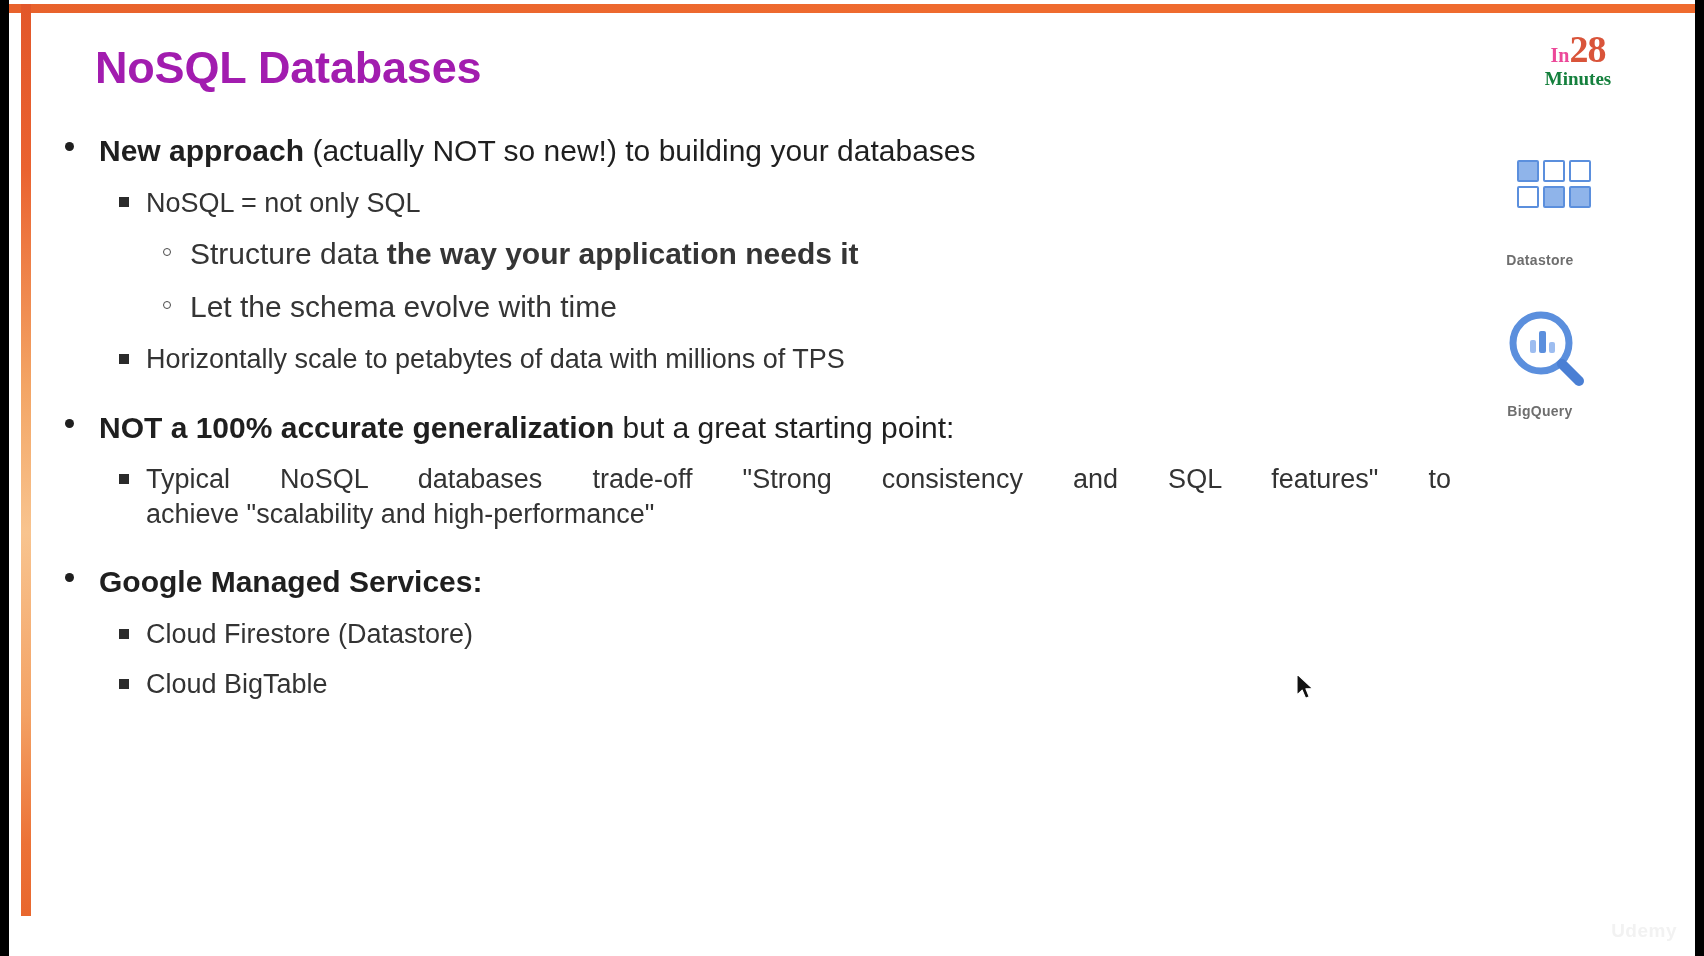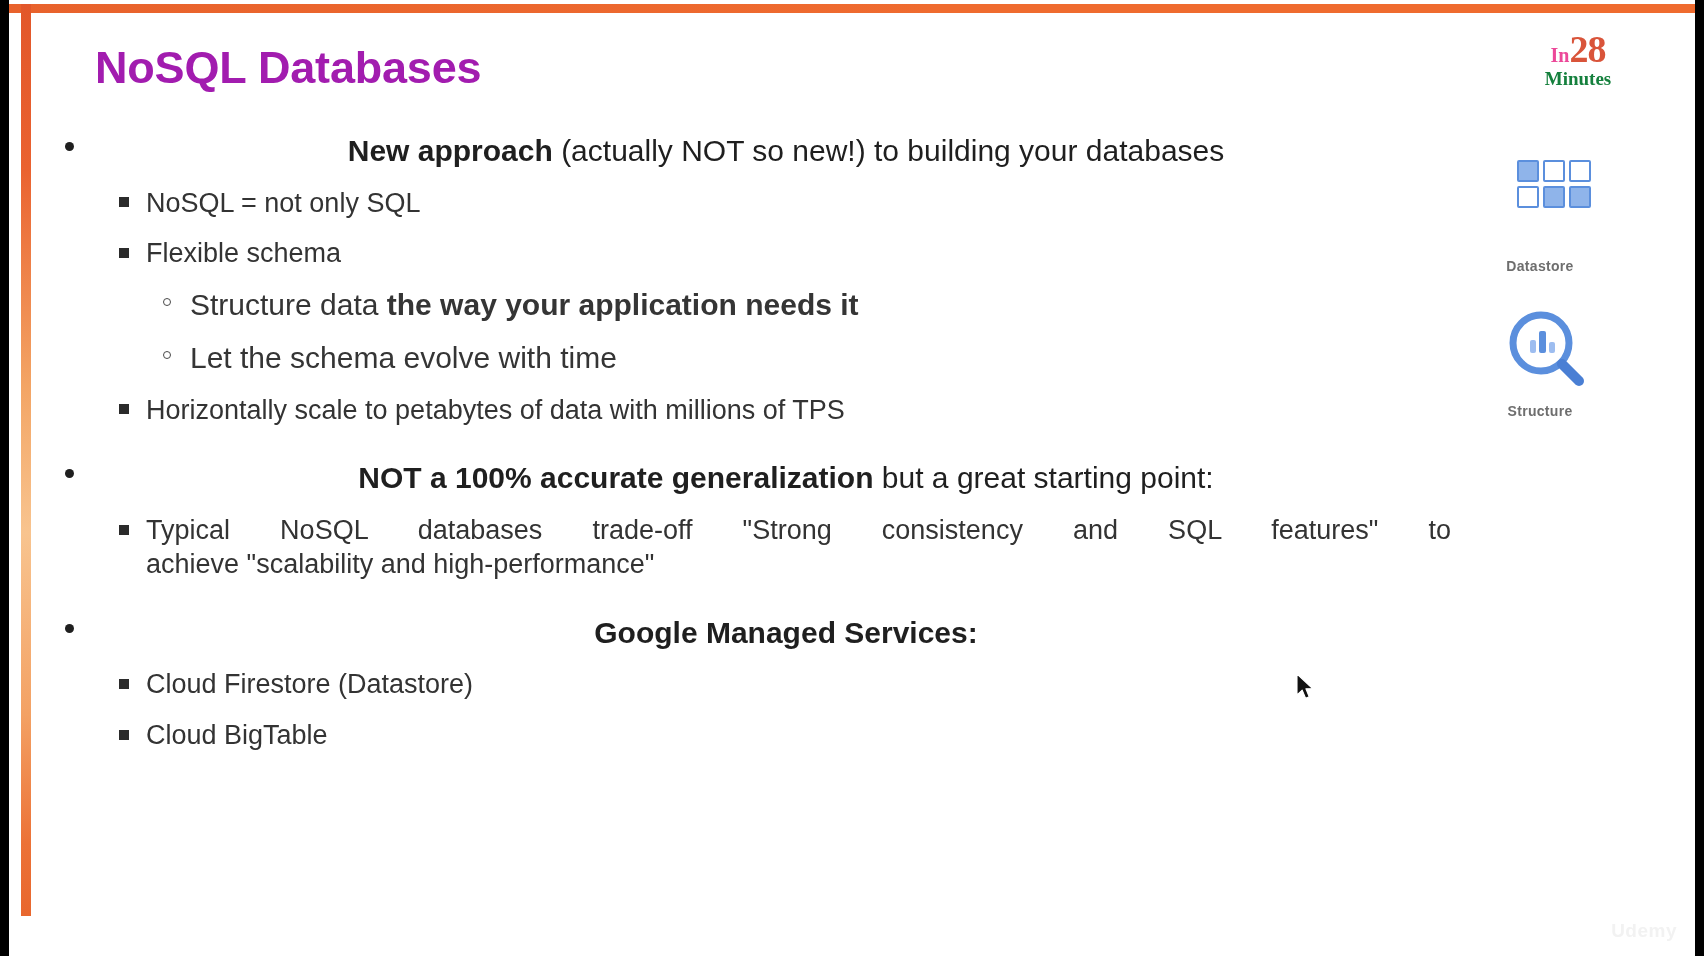--- a/index.html
+++ b/index.html
@@ -94,21 +94,20 @@
     width: 1420px;
   }
 
   .lvl1 {
     position: relative;
     padding-left: 46px;
     font-size: 30px;
     color: #1f1f1f;
     line-height: 1.25;
     margin-bottom: 2px;
-    text-align: center;
   }
   .lvl1 > .mk {
     position: absolute;
     left: 12px;
     top: 0.34em;
     width: 9px;
     height: 9px;
     border-radius: 50%;
     background: #1f1f1f;
   }
@@ -228,21 +227,21 @@
   .rail-label {
     position: absolute;
     left: 0;
     width: 230px;
     text-align: center;
     font-size: 14px;
     font-weight: bold;
     color: #6e6e6e;
     letter-spacing: 0.3px;
   }
-  .lbl-datastore { top: 258px; left: -40px; }
+  .lbl-datastore { top: 252px; left: -40px; }
   .lbl-bigquery  { top: 403px; left: -40px; }
 
   
   .bq-icon {
     position: absolute;
     left: 40px;
     top: 307px;
     width: 86px;
     height: 86px;
   }
@@ -287,23 +286,20 @@
     <div class="content">
 
       <div class="lvl1">
         <span class="mk"></span><span class="b">New approach</span><span> (actually NOT so new!) to building your databases</span>
       </div>
 
       <div class="lvl2 gap-top-sm">
         <span class="mk"></span><span>NoSQL = not only SQL</span>
       </div>
 
-      <div class="lvl2">
-        <span class="mk"></span><span>Flexible schema</span>
-      </div>
 
       <div class="lvl3">
         <span class="mk"></span><span>Structure data </span><span class="b">the way your application needs it</span>
       </div>
 
       <div class="lvl3">
         <span class="mk"></span><span>Let the schema evolve with time</span>
       </div>
 
       <div class="lvl2 gap-top-sm">
@@ -353,21 +349,21 @@
 
       <div class="bq-icon">
         <svg width="86" height="86" viewBox="0 0 86 86" aria-hidden="true">
           <circle cx="36" cy="36" r="28" fill="none" stroke="#5b8fdd" stroke-width="7"></circle>
           <rect x="25" y="33" width="6" height="13" rx="2" fill="#9dbdf0"></rect>
           <rect x="34" y="24" width="7" height="22" rx="2" fill="#5b8fdd"></rect>
           <rect x="44" y="35" width="6" height="11" rx="2" fill="#9dbdf0"></rect>
           <line x1="57" y1="57" x2="74" y2="74" stroke="#4a7fd4" stroke-width="10" stroke-linecap="round"></line>
         </svg>
       </div>
-      <div class="rail-label lbl-bigquery">Structure</div>
+      <div class="rail-label lbl-bigquery">BigQuery</div>
 
     </div>
 
     <div class="watermark">Udemy</div>
 
   </div>
 
   <div class="cursor">
     <svg width="22" height="30" viewBox="0 0 22 30" aria-hidden="true">
       <path d="M1,1 L1,22 L6.2,17.1 L9.6,25.2 L13.2,23.7 L9.9,15.8 L16.6,15.5 Z" fill="#111111" stroke="#ffffff" stroke-width="1.1" stroke-linejoin="round"></path>

